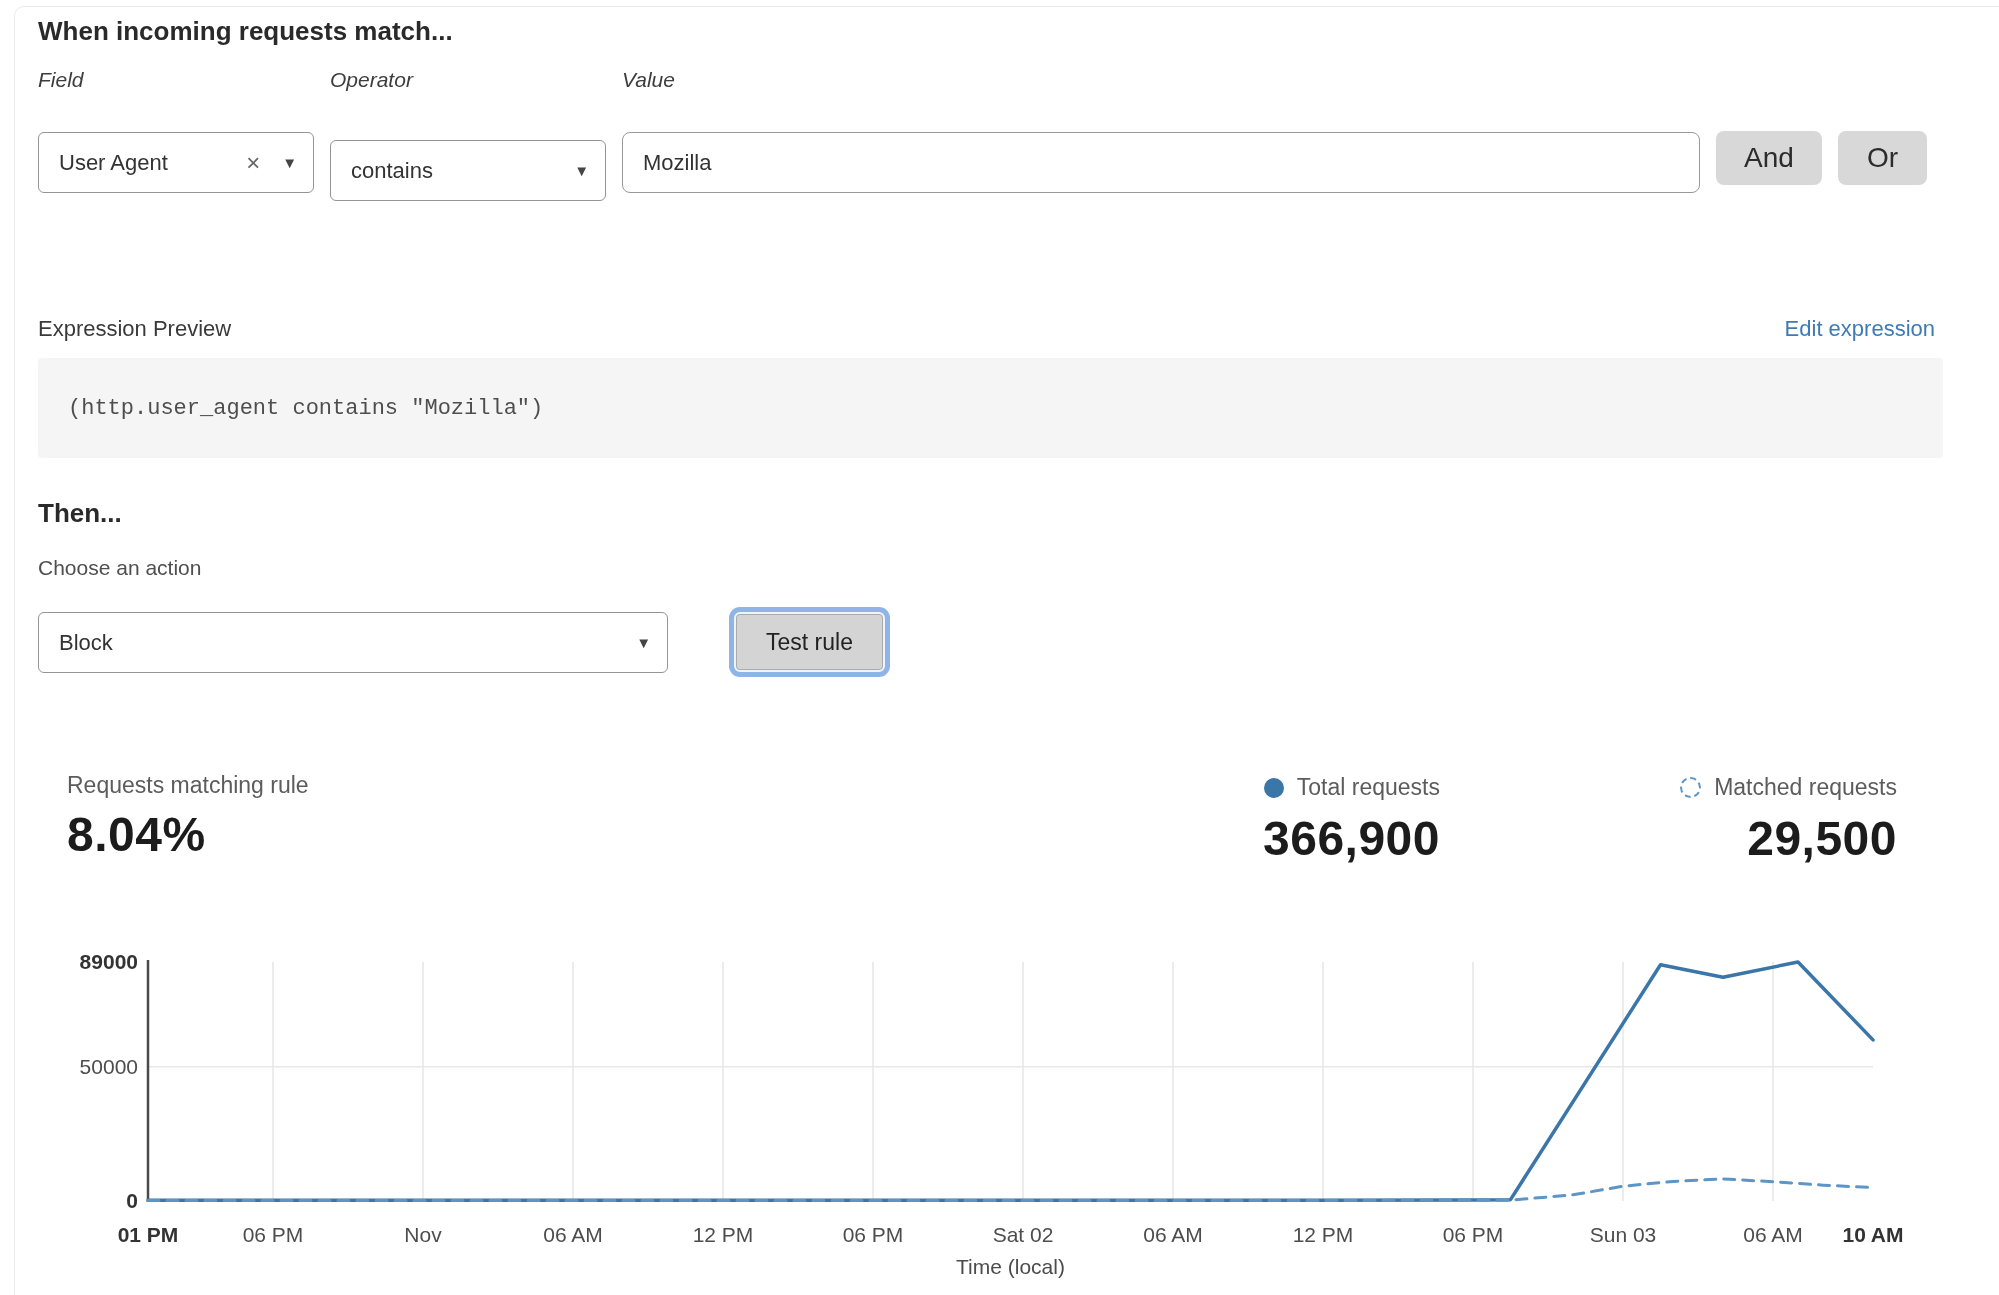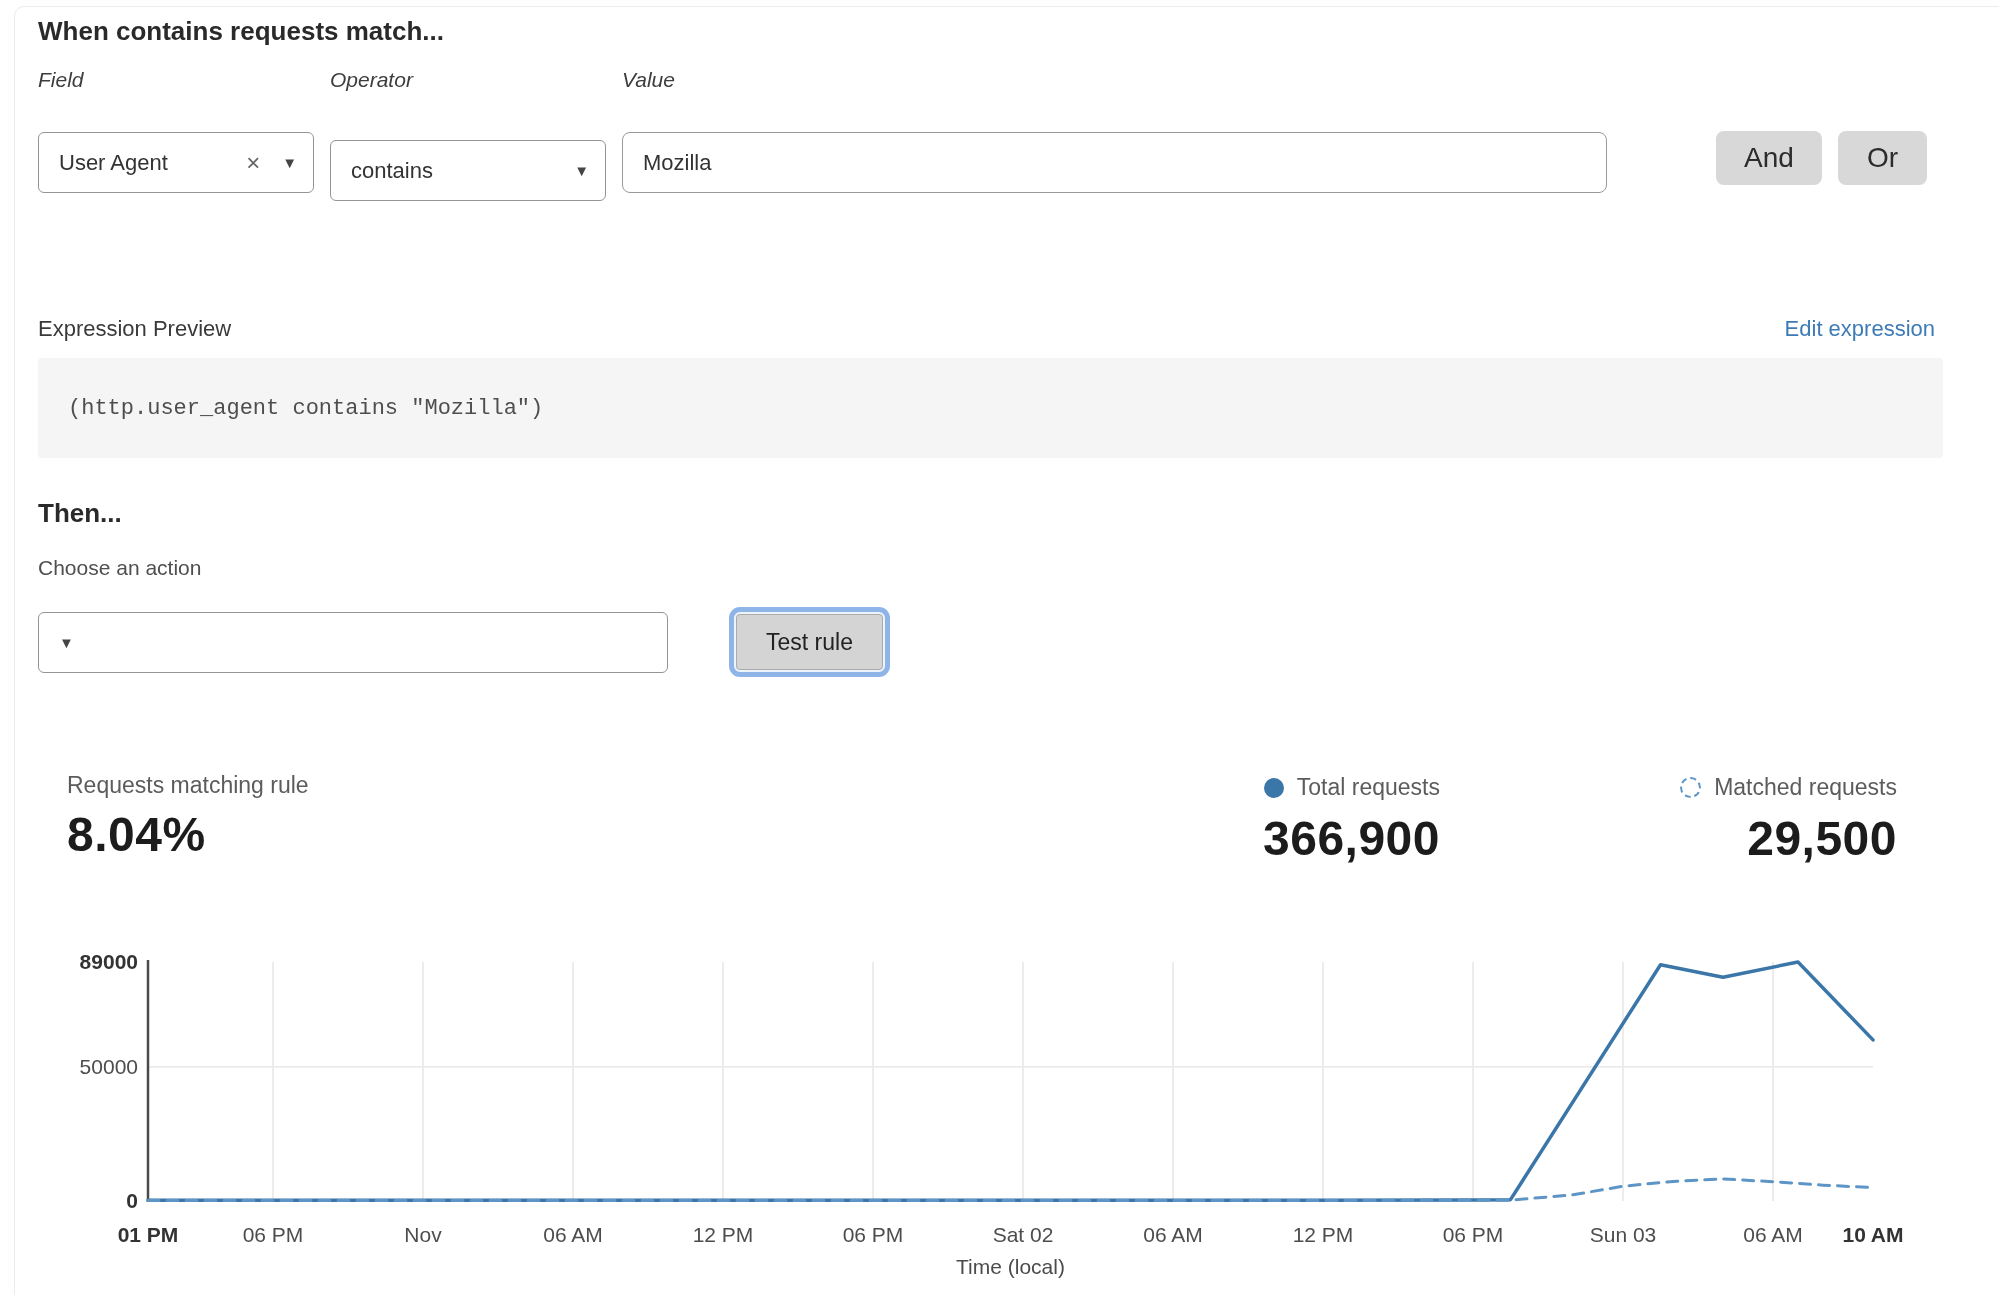--- a/index.html
+++ b/index.html
@@ -35,54 +35,55 @@
   .legend-row{display:flex;align-items:center;gap:13px;}
   .dot{width:20px;height:20px;border-radius:50%;}
   .dashed-circle{box-sizing:border-box;width:21px;height:21px;border-radius:50%;border:2.5px dashed #5e95c7;}
   .stat-col{display:flex;flex-direction:column;align-items:flex-end;gap:10px;}
 </style>
 </head>
 <body>
 
 <div class="card-edge"></div>
 
-<div class="abs h1" style="left:38px;top:16px;">When contains requests match...</div>
+<div class="abs h1" style="left:38px;top:16px;">When incoming requests match...</div>
 
 <div class="abs field-label" style="left:38px;top:68px;">Field</div>
 <div class="abs field-label" style="left:330px;top:68px;">Operator</div>
 <div class="abs field-label" style="left:622px;top:68px;">Value</div>
 
 <div class="abs select" style="left:38px;top:132px;width:276px;">
   <span class="grow">User Agent</span>
   <span class="clear-x">×</span>
   <span class="chev">▼</span>
 </div>
 
 <div class="abs select" style="left:330px;top:140px;width:276px;">
   <span class="grow">contains</span>
   <span class="chev">▼</span>
 </div>
 
-<div class="abs" style="left:622px;top:132px;width:985px;">
+<div class="abs" style="left:622px;top:132px;width:1078px;">
   <input class="text-input" type="text" value="Mozilla" style="">
 </div>
 
 <button class="abs gray-btn" style="left:1716px;top:131px;width:106px;">And</button>
 <button class="abs gray-btn" style="left:1838px;top:131px;width:89px;">Or</button>
 
 <div class="abs section-label" style="left:38px;top:316px;">Expression Preview</div>
 <a class="abs link" style="top:316px;right:64px;">Edit expression</a>
 <div class="abs code-box" style="left:38px;top:358px;width:1905px;height:100px;">
   <span class="code" style="margin-left:30px;">(http.user_agent contains "Mozilla")</span>
 </div>
 
 <div class="abs h1" style="left:38px;top:498px;">Then...</div>
 <div class="abs muted-label" style="left:38px;top:556px;">Choose an action</div>
 
 <div class="abs select" style="left:38px;top:612px;width:630px;">
+  <span class="grow">Block</span>
   <span class="chev">▼</span>
 </div>
 <button class="abs test-btn" style="left:692px;top:612px;margin-left:42px;">Test rule</button>
 
 <div class="abs" style="left:67px;top:772px;">
   <div class="stat-label">Requests matching rule</div>
   <div class="stat-value" style="margin-top:8px;">8.04%</div>
 </div>
 
 <div class="abs stat-col" style="left:1040px;top:774px;width:400px;">

